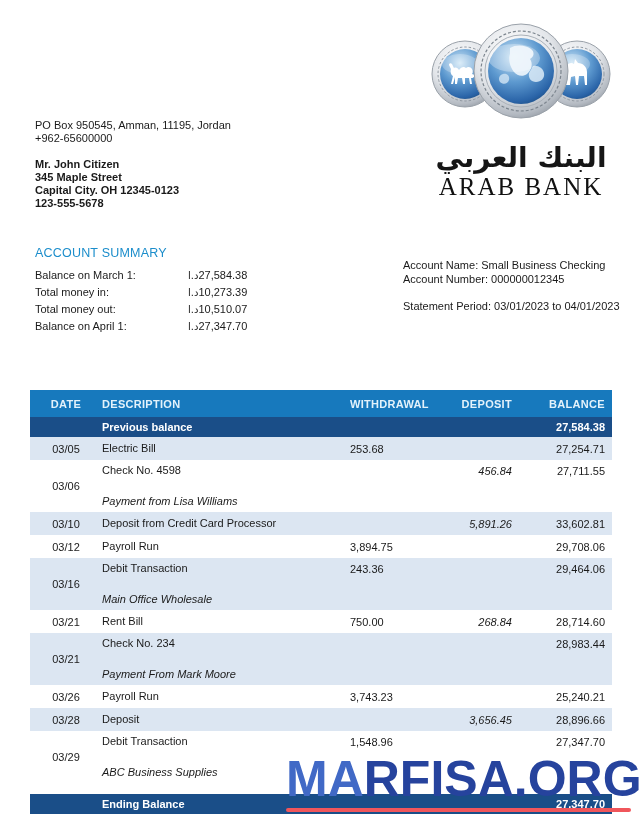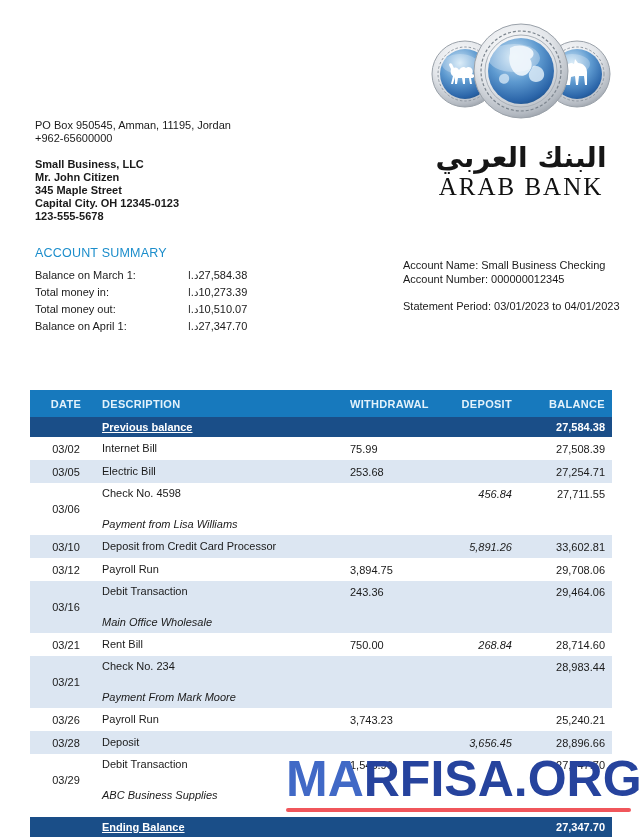--- a/index.html
+++ b/index.html
@@ -37,21 +37,21 @@
   .account-info .period{margin-top:13px;}
   
   .txn-table{position:absolute;left:30px;top:350px;width:582px;font-size:11px;}
   .grid{display:grid;grid-template-columns:72px 1fr 92px 70px 100px;align-items:center;}
   .thead{background:var(--c-header);color:#e3f2fb;font-weight:700;height:27px;letter-spacing:.3px;margin-top:40px;}
   .thead .h-date{text-align:center;}
   .thead .h-wd{text-align:left;}
   .thead .h-dep,.thead .h-bal{text-align:right;}
   .thead .h-bal{padding-right:7px;}
   .band{background:var(--c-navy);color:#fff;font-weight:700;height:20px;}
-  .band .b-label{grid-column:2;text-decoration:underline;}
+  .band .b-label{grid-column:2;}
   .band .b-bal{grid-column:5;text-align:right;padding-right:7px;}
   .trow{min-height:23px;padding:4px 0;}
   .trow.alt{background:var(--c-alt);}
   .c-date{text-align:center;align-self:center;}
   .c-desc{line-height:13px;}
   .desc-note{font-style:italic;margin-top:18px;}
   .c-wd{text-align:left;align-self:start;padding-top:1px;}
   .trow:not(.has-note) .c-wd{align-self:center;padding-top:0;}
   .c-dep{text-align:right;align-self:start;padding-top:1px;font-style:italic;}
   .trow:not(.has-note) .c-dep{align-self:center;padding-top:0;}
@@ -67,21 +67,20 @@
 </style>
 </head>
 <body>
 
 <div class="address-block">
   <div class="plain">
     <div>PO Box 950545, Amman, 11195, Jordan</div>
     <div>+962-65600000</div>
   </div>
   <div class="bold-lines">
-    <div>Small Business, LLC</div>
     <div>Mr. John Citizen</div>
     <div>345 Maple Street</div>
     <div>Capital City. OH 12345-0123</div>
     <div>123-555-5678</div>
   </div>
 </div>
 
 <div class="logo">
   <svg width="206" height="100" viewBox="0 0 206 100">
     <defs>
@@ -158,30 +157,20 @@
     <div class="h-desc">DESCRIPTION</div>
     <div class="h-wd">WITHDRAWAL</div>
     <div class="h-dep">DEPOSIT</div>
     <div class="h-bal">BALANCE</div>
   </div>
   <div class="grid band">
     <div class="b-label">Previous balance</div>
     <div class="b-bal">27,584.38</div>
   </div>
   <div id="rows-container">
-      <div class="grid trow">
-    <div class="c-date">03/02</div>
-    <div class="c-desc">
-      <div class="desc-main">Internet Bill</div>
-
-    </div>
-    <div class="c-wd">75.99</div>
-    <div class="c-dep"></div>
-    <div class="c-bal">27,508.39</div>
-  </div>
       <div class="grid trow alt">
     <div class="c-date">03/05</div>
     <div class="c-desc">
       <div class="desc-main">Electric Bill</div>
 
     </div>
     <div class="c-wd">253.68</div>
     <div class="c-dep"></div>
     <div class="c-bal">27,254.71</div>
   </div>

